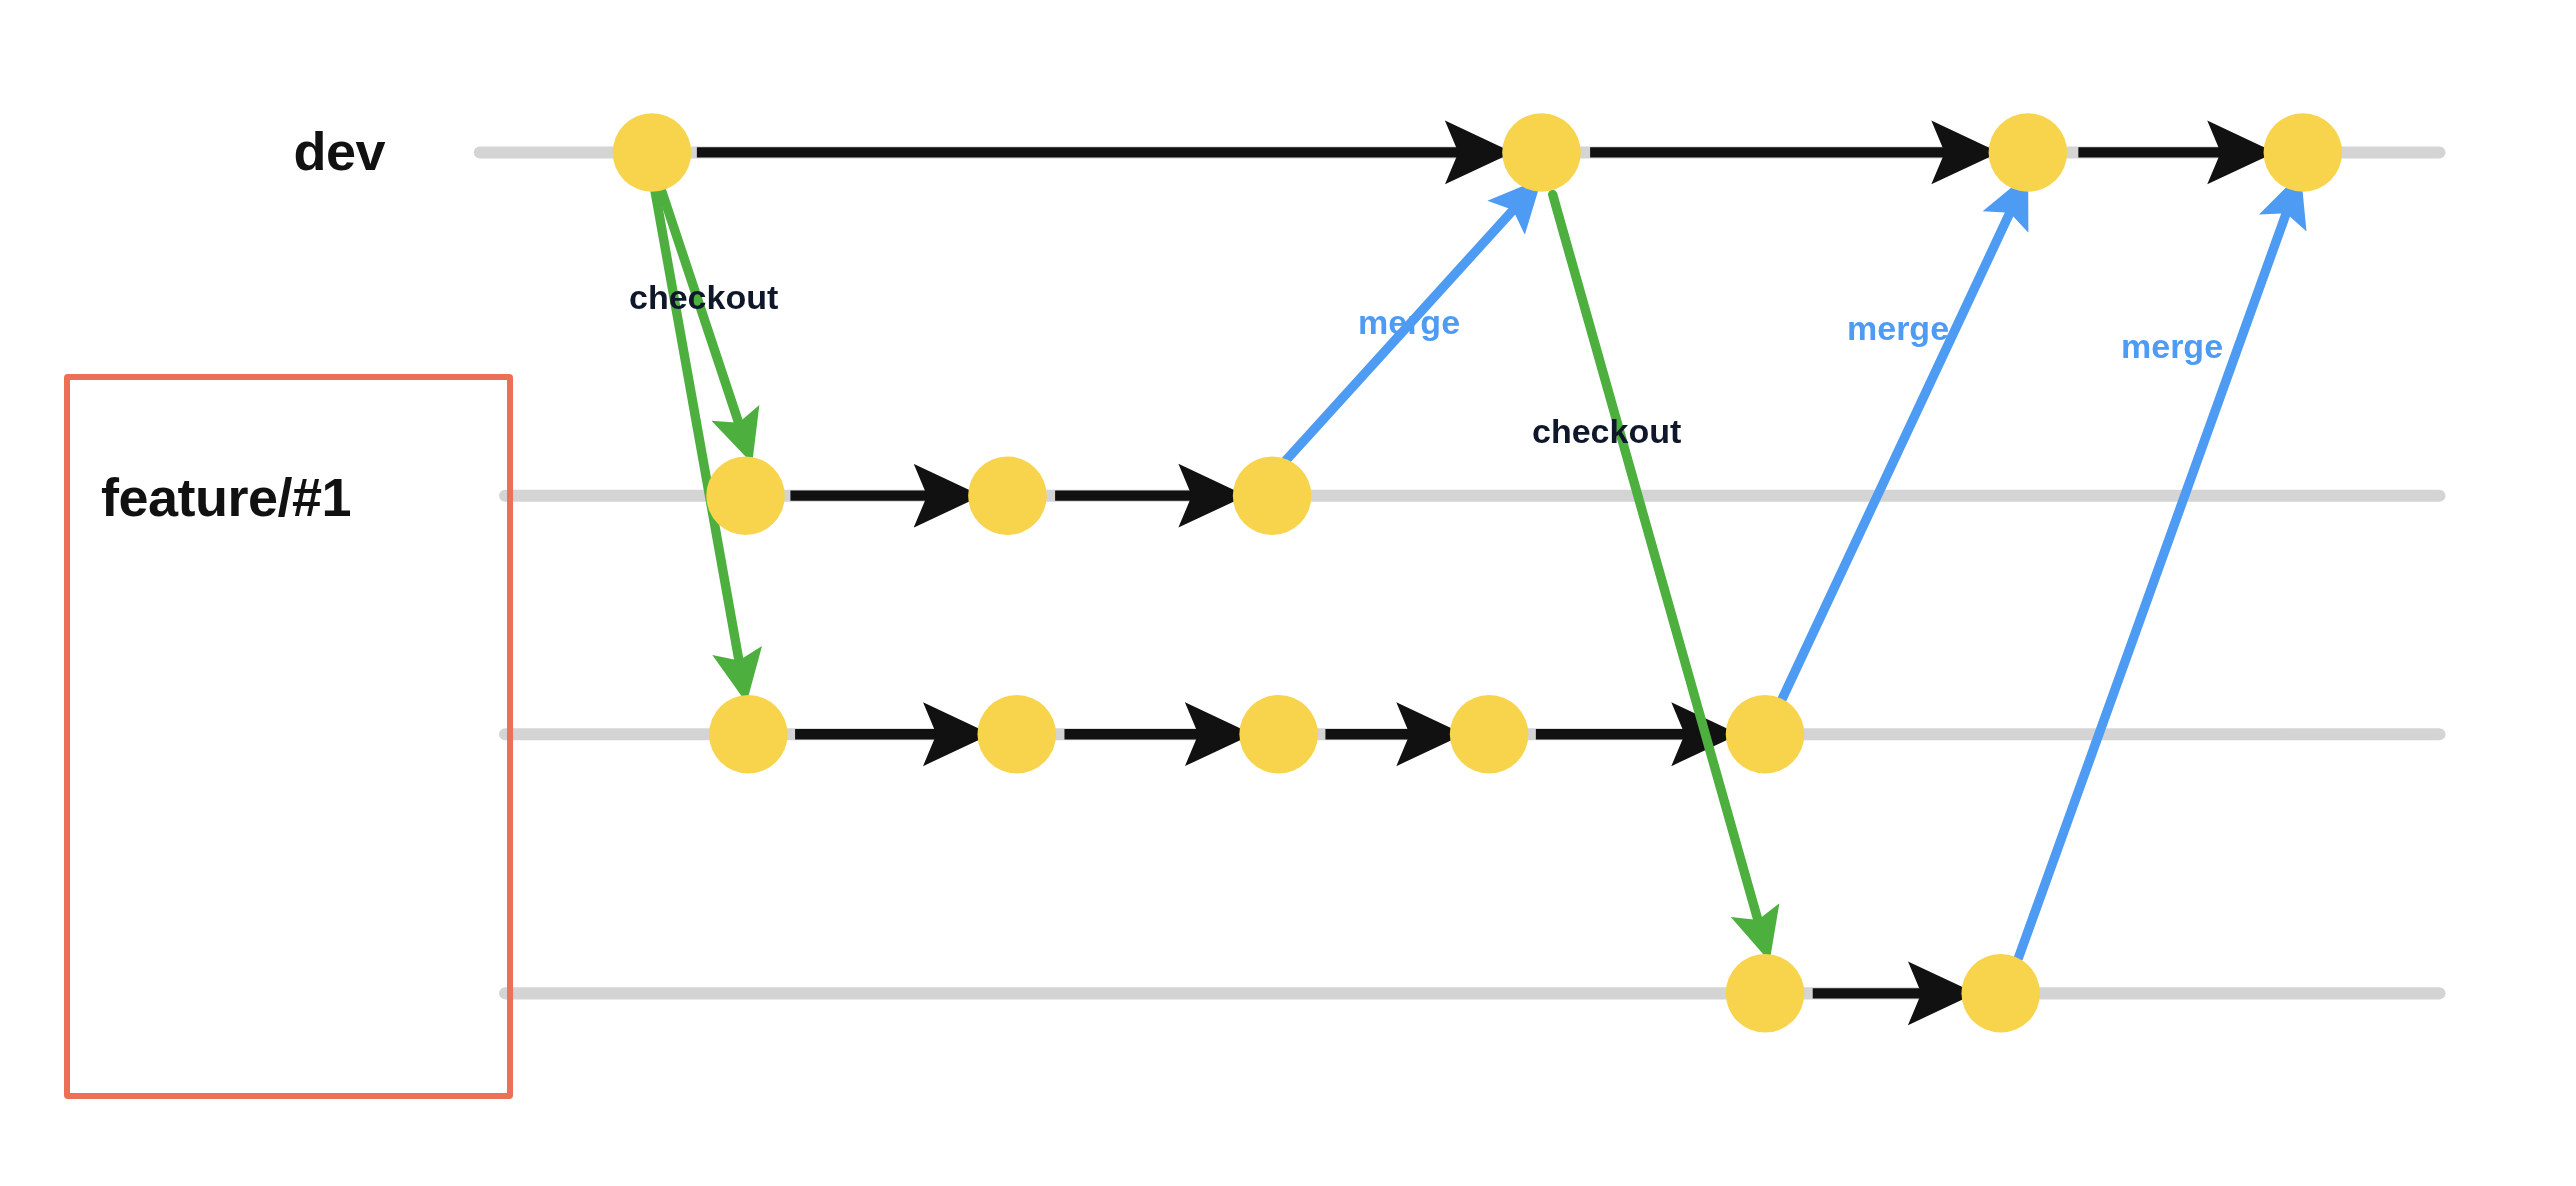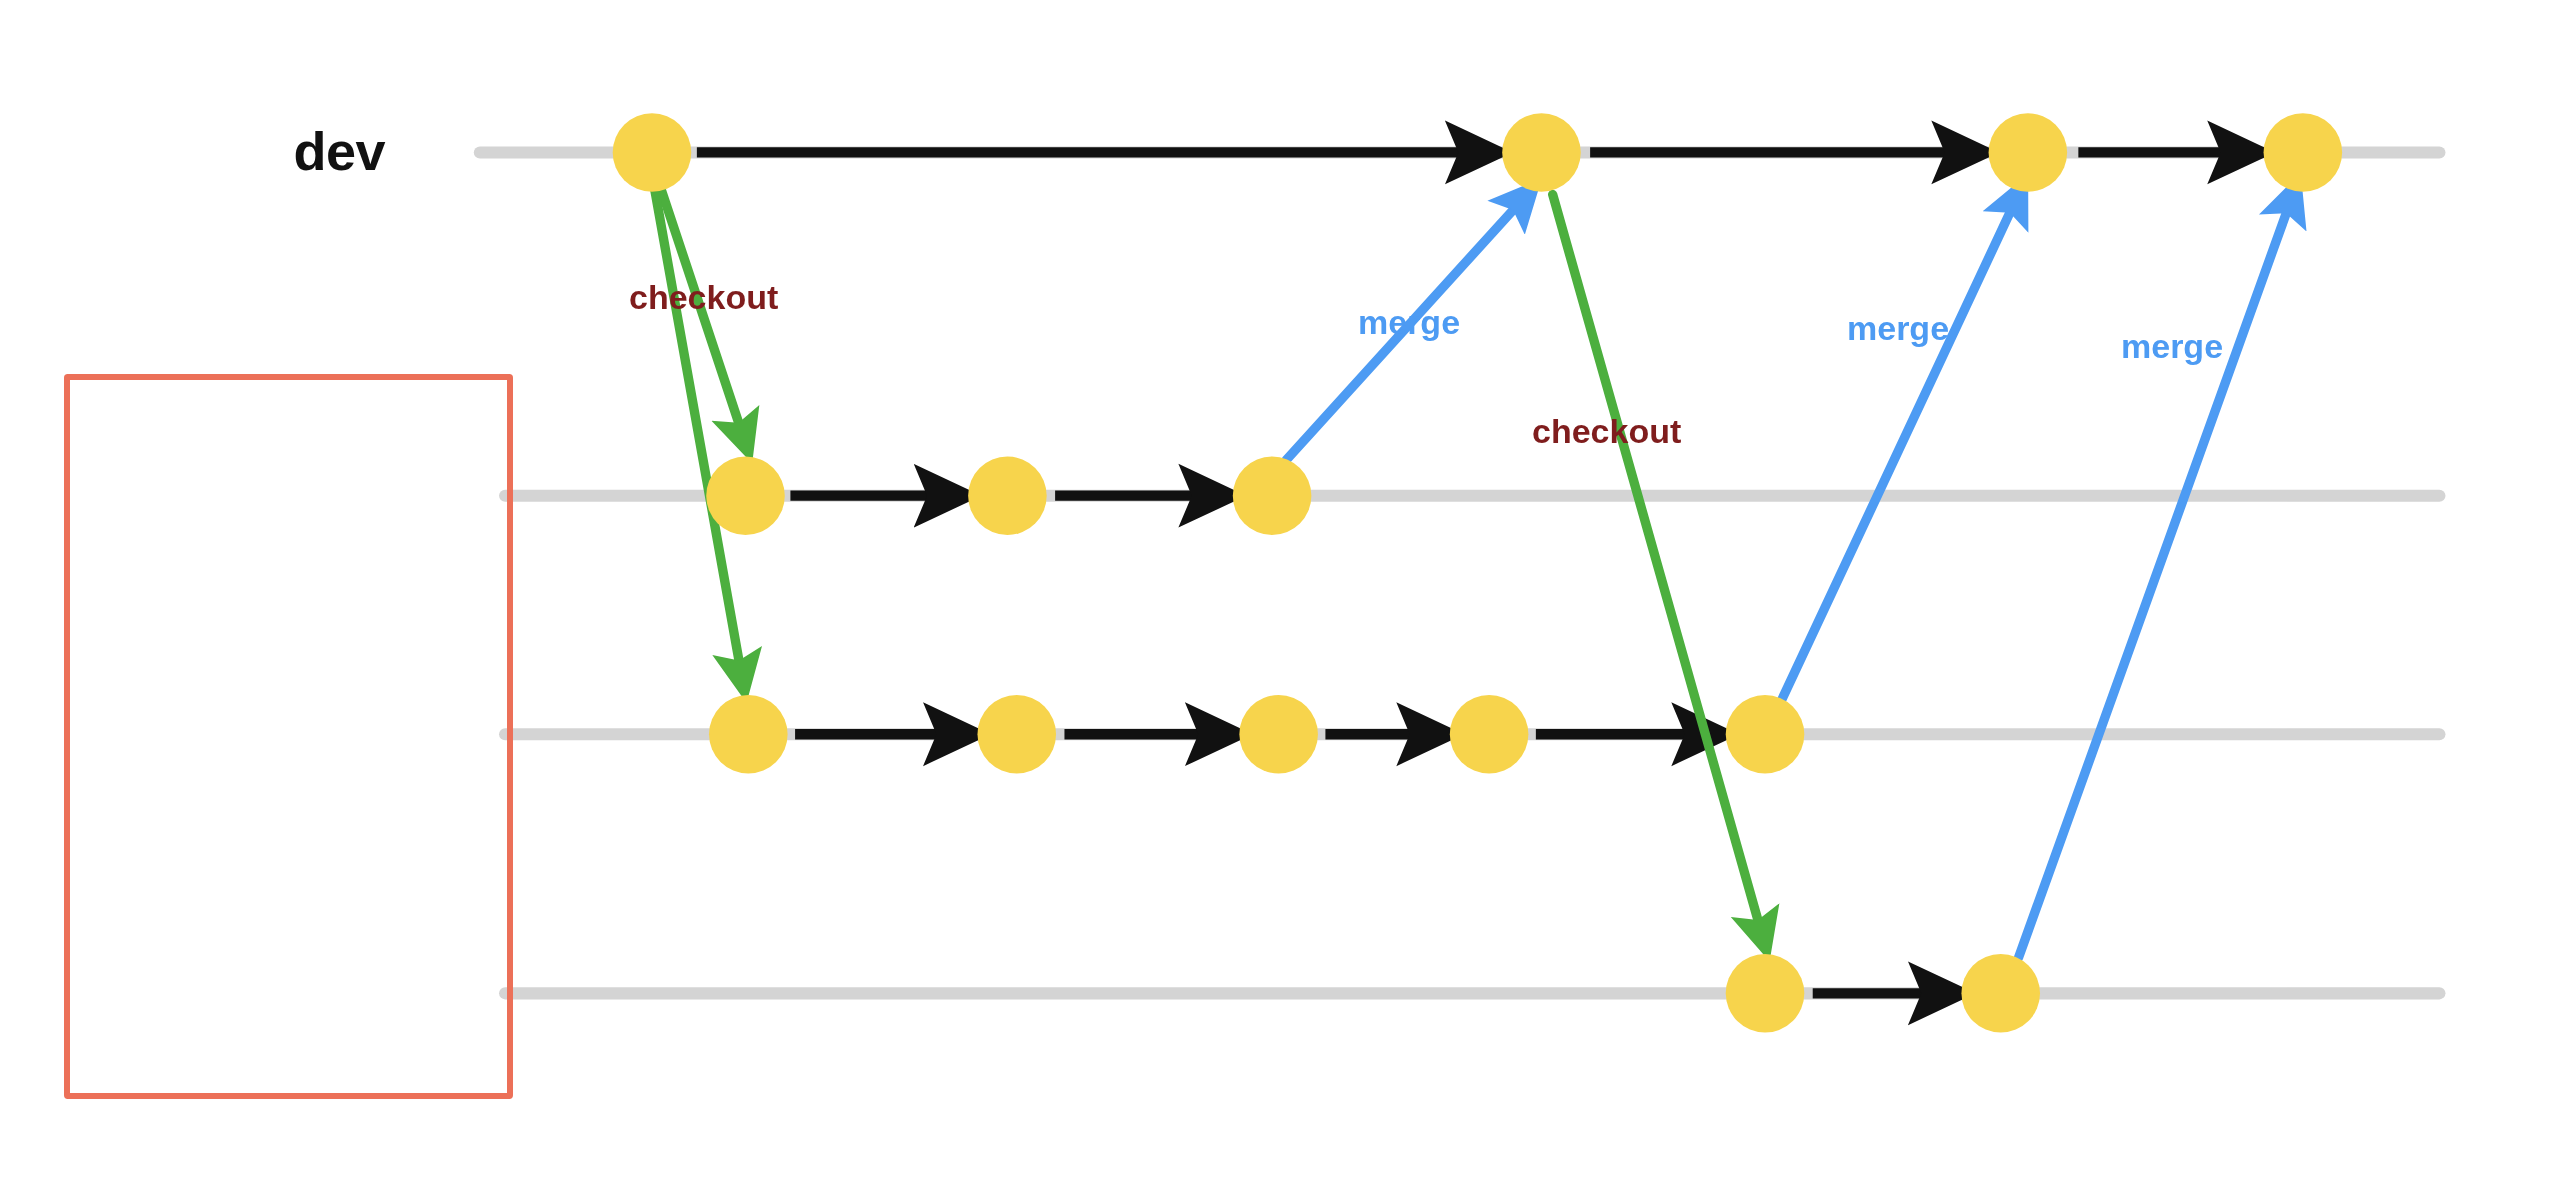--- a/index.html
+++ b/index.html
@@ -72,21 +72,21 @@
     border-radius: 3.7px;
     box-sizing: border-box;
     background: transparent;
   }
   .edge-label {
     position: absolute;
     font-size: 34px;
     font-weight: bold;
     white-space: nowrap;
   }
-  .edge-label.checkout { color: #7f1d1d; }
+  .edge-label.checkout { color: #0f172a; }
   .edge-label.merge { color: #4d9bf3; }
   .lbl-checkout-1 { left: 629px; top: 278px; }
   .lbl-checkout-2 { left: 1532px; top: 412px; }
   .lbl-merge-1 { left: 1358px; top: 303px; }
   .lbl-merge-2 { left: 1847px; top: 309px; }
   .lbl-merge-3 { left: 2121px; top: 327px; }
 </style>
 </head>
 <body>
 
@@ -161,20 +161,21 @@
       <circle cx="1367" cy="785" r="42"></circle>
       <circle cx="1592" cy="785" r="42"></circle>
       <circle cx="1887" cy="785" r="42"></circle>
 
       <circle cx="1887" cy="1062" r="42"></circle>
       <circle cx="2139" cy="1062" r="42"></circle>
     </g>
   </svg>
 
   <div class="branch-label label-dev">dev</div>
+  <div class="branch-label label-f1">feature/#1</div>
 
   <div class="group-box"></div>
 
   <div class="edge-label checkout lbl-checkout-1">checkout</div>
   <div class="edge-label checkout lbl-checkout-2">checkout</div>
   <div class="edge-label merge lbl-merge-1">merge</div>
   <div class="edge-label merge lbl-merge-2">merge</div>
   <div class="edge-label merge lbl-merge-3">merge</div>
 
 </div>

